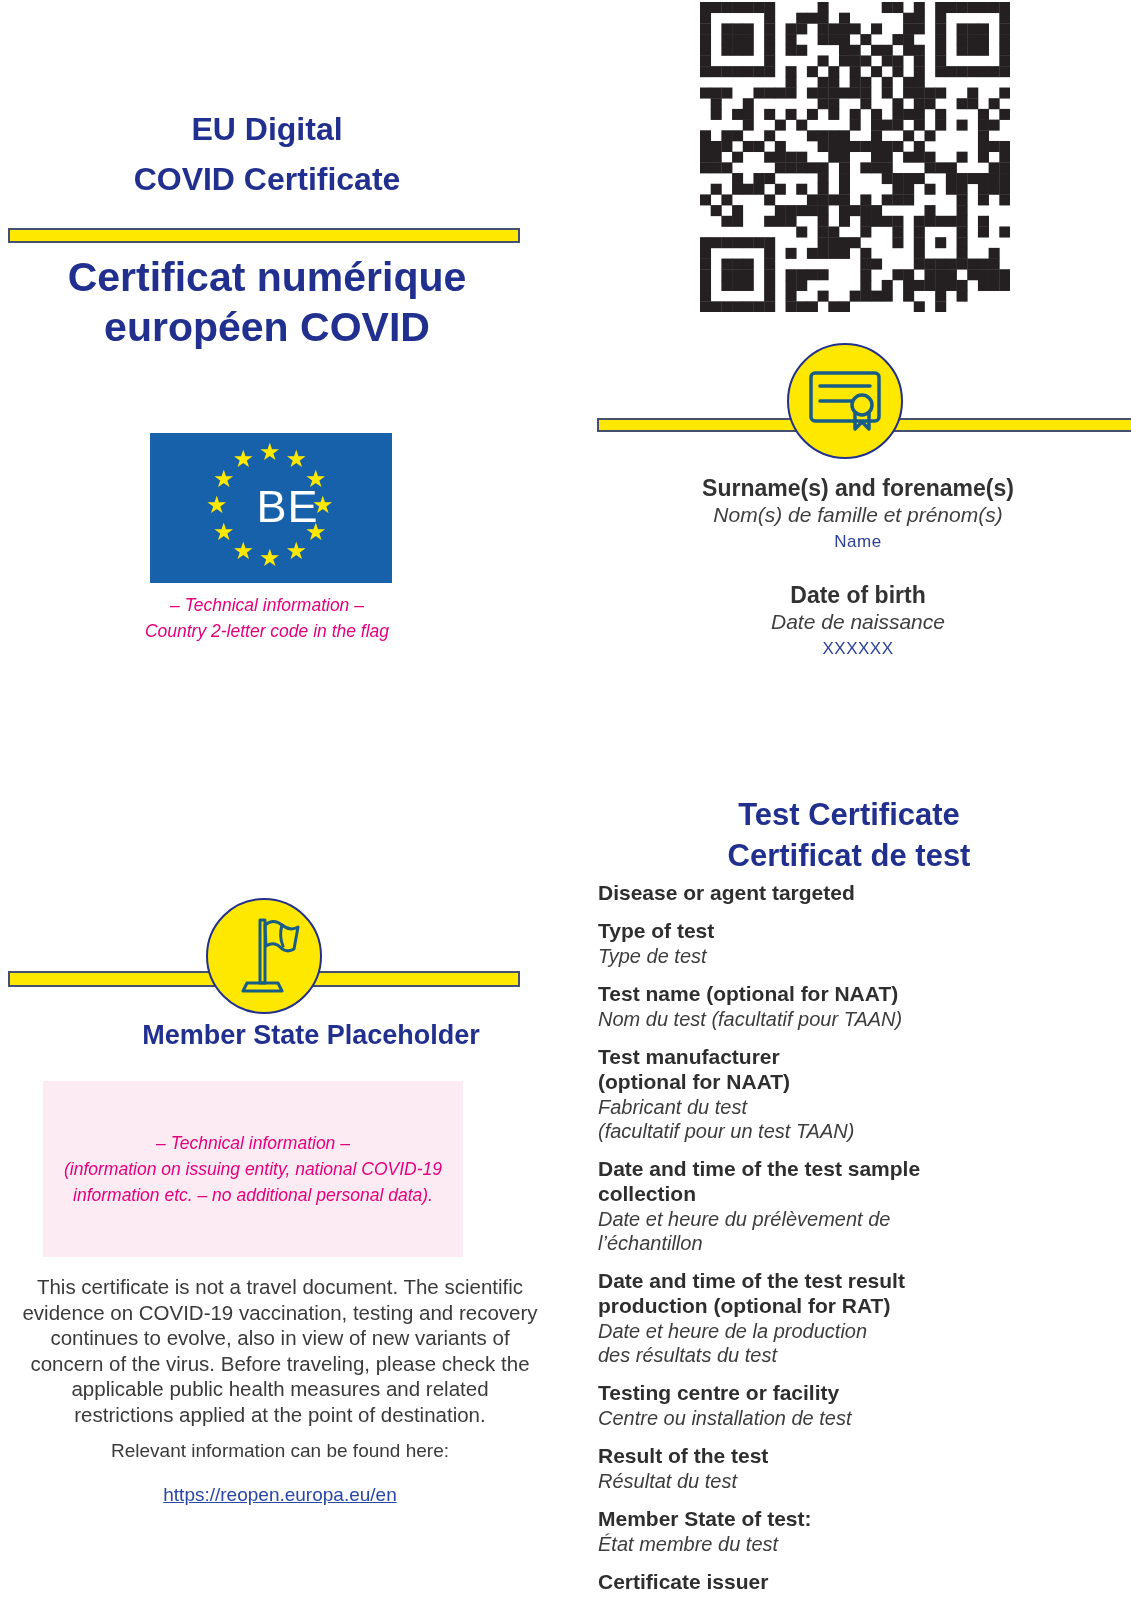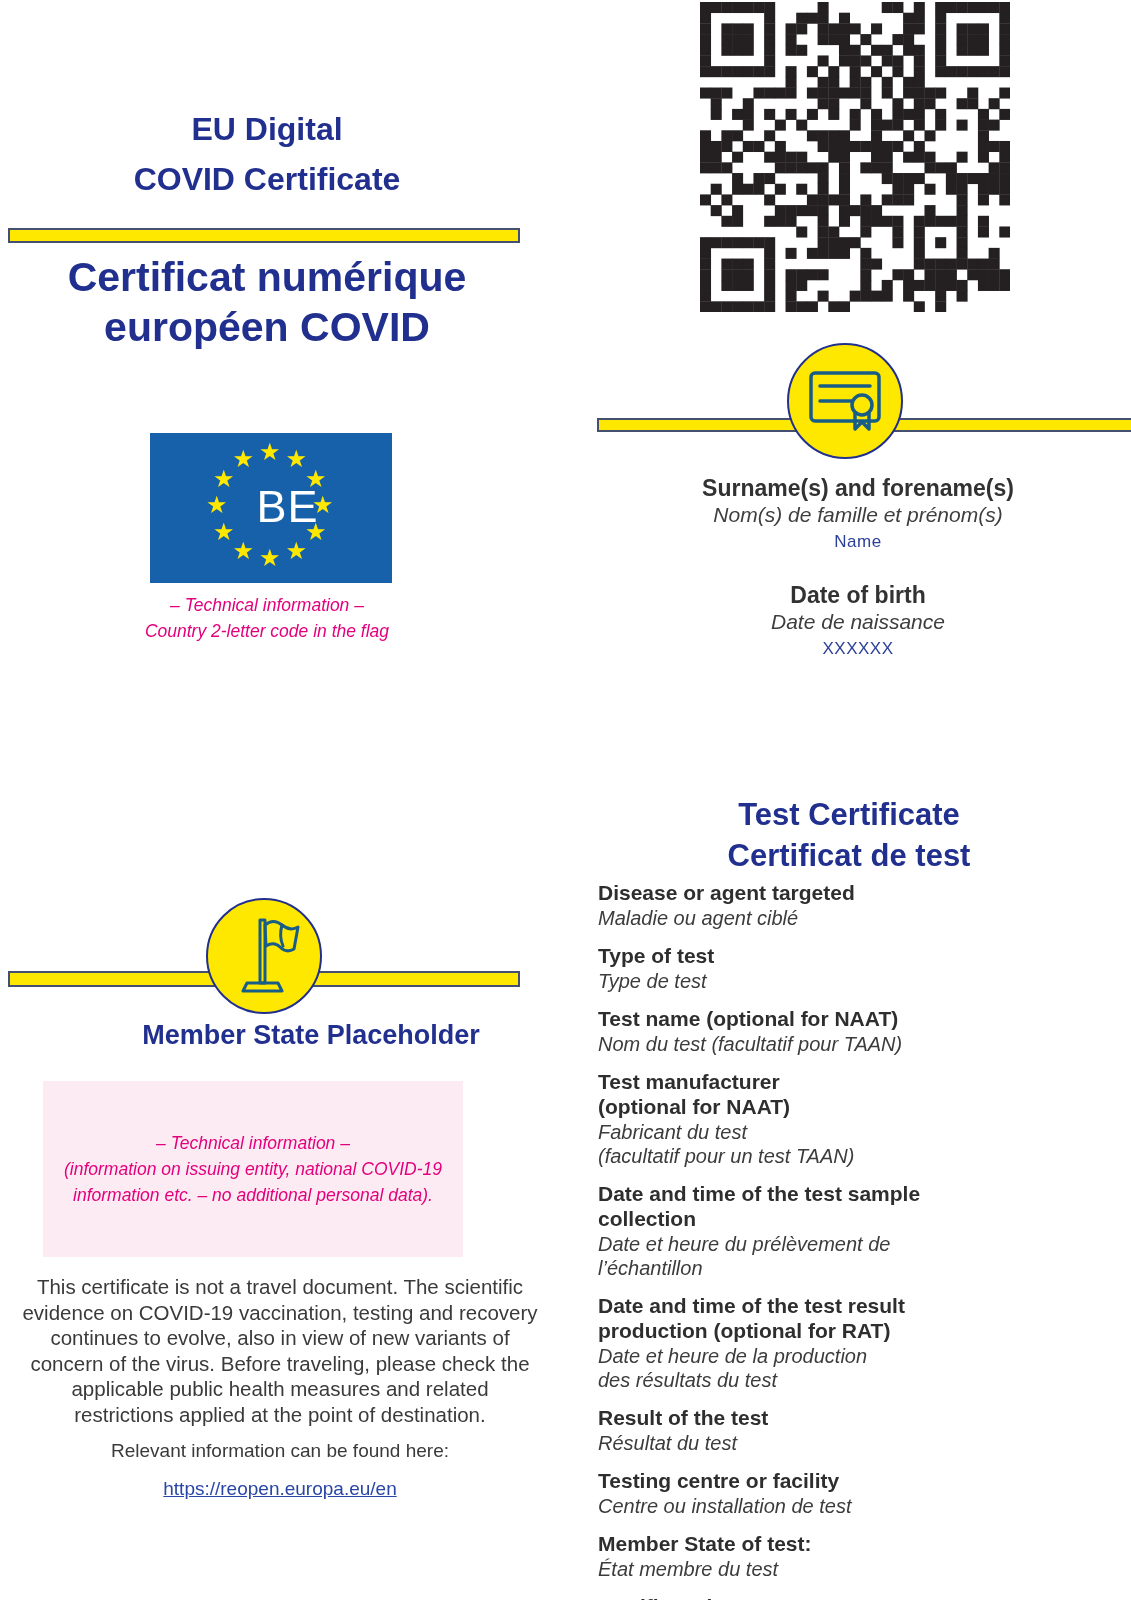--- a/index.html
+++ b/index.html
@@ -52,21 +52,21 @@
   .t-fr{font-size:20px;font-style:italic;color:#3c3c3c;line-height:24px;margin-top:1px;}
 
   
   #ms-title{left:0;top:1020px;width:530px;font-size:27px;font-weight:bold;padding-left:46px;}
   #pink-box{left:43px;top:1081px;width:420px;height:176px;background:var(--pink-bg);
             display:flex;align-items:center;justify-content:center;}
   #pink-box .note{font-style:italic;font-size:17.5px;line-height:26px;color:var(--magenta);text-align:center;}
 
   #disclaimer{left:22px;top:1274px;width:516px;font-size:20.5px;line-height:25.5px;color:var(--text-dark);}
   #footer{left:22px;top:1438px;width:516px;font-size:19px;line-height:26px;color:var(--text-dark);}
-  #footer .link{color:var(--link-blue);text-decoration:underline;display:inline-block;margin-top:12px;cursor:pointer;}
+  #footer .link{color:var(--link-blue);text-decoration:underline;display:inline-block;margin-top:18px;cursor:pointer;}
 </style>
 </head>
 <body>
 
 <div class="abs center pre navy" id="title-en">EU Digital
 COVID Certificate</div>
 <div class="abs bar" id="bar1"></div>
 <div class="abs center pre navy" id="title-fr">Certificat numérique
 européen COVID</div>
 
@@ -551,21 +551,20 @@
 
   </div>
 
 <div class="abs center pre navy" id="cert-heading">Test Certificate
 Certificat de test</div>
 
 <div class="abs" id="test-fields">
 
     <div class="tfield">
       <div class="t-en pre">Disease or agent targeted</div>
-      <div class="t-fr pre">Maladie ou agent ciblé</div>
     </div>
 
     <div class="tfield">
       <div class="t-en pre">Type of test</div>
       <div class="t-fr pre">Type de test</div>
     </div>
 
     <div class="tfield">
       <div class="t-en pre">Test name (optional for NAAT)</div>
       <div class="t-fr pre">Nom du test (facultatif pour TAAN)</div>
@@ -586,27 +585,27 @@
     </div>
 
     <div class="tfield">
       <div class="t-en pre">Date and time of the test result
 production (optional for RAT)</div>
       <div class="t-fr pre">Date et heure de la production
 des résultats du test</div>
     </div>
 
     <div class="tfield">
+      <div class="t-en pre">Testing centre or facility</div>
+      <div class="t-fr pre">Centre ou installation de test</div>
+    </div>
+
+    <div class="tfield">
       <div class="t-en pre">Result of the test</div>
       <div class="t-fr pre">Résultat du test</div>
-    </div>
-
-    <div class="tfield">
-      <div class="t-en pre">Testing centre or facility</div>
-      <div class="t-fr pre">Centre ou installation de test</div>
     </div>
 
     <div class="tfield">
       <div class="t-en pre">Member State of test:</div>
       <div class="t-fr pre">État membre du test</div>
     </div>
 
     <div class="tfield">
       <div class="t-en pre">Certificate issuer</div>
 

